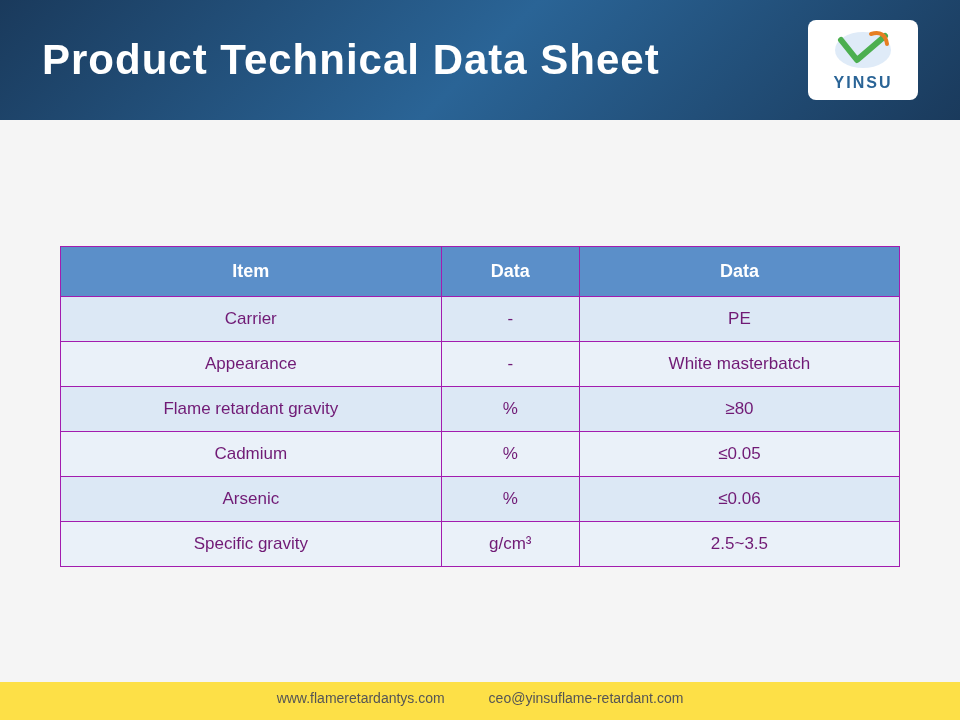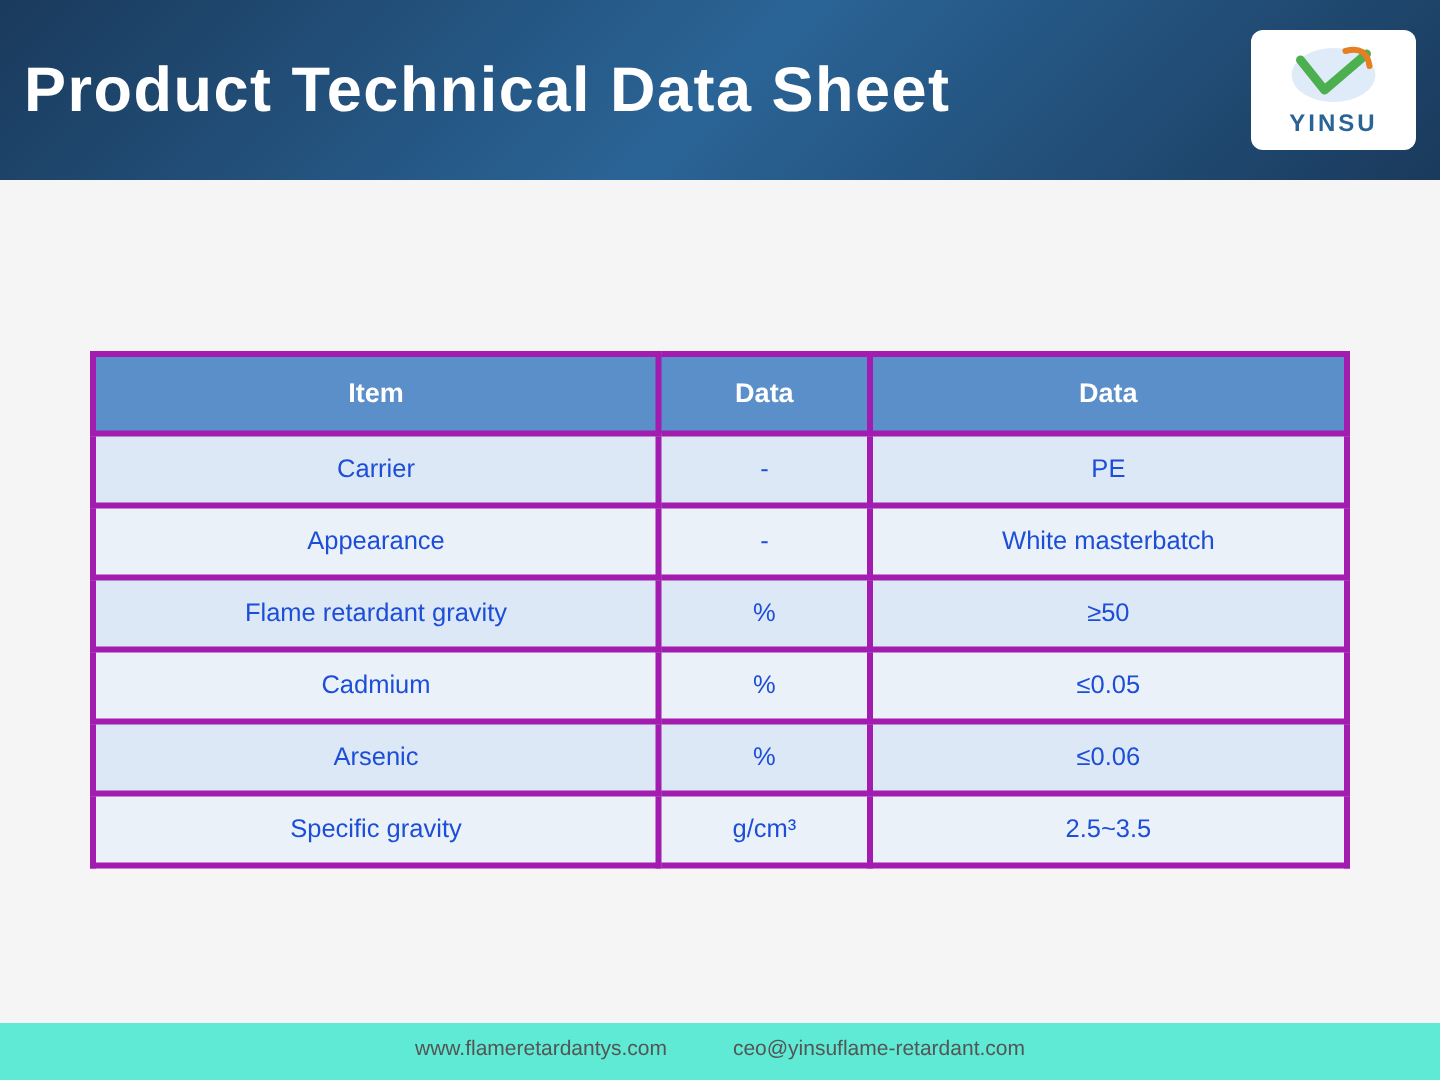--- a/index.html
+++ b/index.html
@@ -16,21 +16,21 @@
       width: 960px;
       height: 720px;
       background: #ffffff;
       display: flex;
       flex-direction: column;
     }
 
     
     .header {
       background: linear-gradient(135deg, #1a3a5c 0%, #2a6496 50%, #1a3a5c 100%);
-      padding: 18px 16px;
+      padding: 18px 42px;
       display: flex;
       align-items: center;
       justify-content: space-between;
       min-height: 120px;
     }
 
     .header-title {
       color: #ffffff;
       font-size: 42px;
       font-weight: bold;
@@ -92,21 +92,21 @@
 
     
     .data-table {
       width: 100%;
       border-collapse: collapse;
       position: relative;
       z-index: 2;
     }
 
     .data-table th, .data-table td {
-      border: 4px solid #a21caf;
+      border: 1px solid #a21caf;
       padding: 12px 16px;
       text-align: center;
       font-size: 17px;
     }
 
     .data-table thead tr th {
       background: #5b8fc9;
       color: #ffffff;
       font-weight: bold;
       font-size: 18px;
@@ -115,26 +115,26 @@
 
     .data-table tbody tr:nth-child(odd) {
       background: #dce8f5;
     }
 
     .data-table tbody tr:nth-child(even) {
       background: #eaf1f9;
     }
 
     .data-table tbody td {
-      color: #1d4ed8;
+      color: #701a75;
     }
 
     
     .footer {
-      background: #5eead4;
+      background: #fde047;
       padding: 8px 30px 14px 30px;
       text-align: center;
       font-size: 14px;
       color: #555;
     }
 
     .footer span {
       margin: 0 20px;
     }
   </style>
@@ -179,21 +179,21 @@
             <td>PE</td>
           </tr>
           <tr>
             <td>Appearance</td>
             <td>-</td>
             <td>White masterbatch</td>
           </tr>
           <tr>
             <td>Flame retardant gravity</td>
             <td>%</td>
-            <td>≥50</td>
+            <td>≥80</td>
           </tr>
           <tr>
             <td>Cadmium</td>
             <td>%</td>
             <td>≤0.05</td>
           </tr>
           <tr>
             <td>Arsenic</td>
             <td>%</td>
             <td>≤0.06</td>

